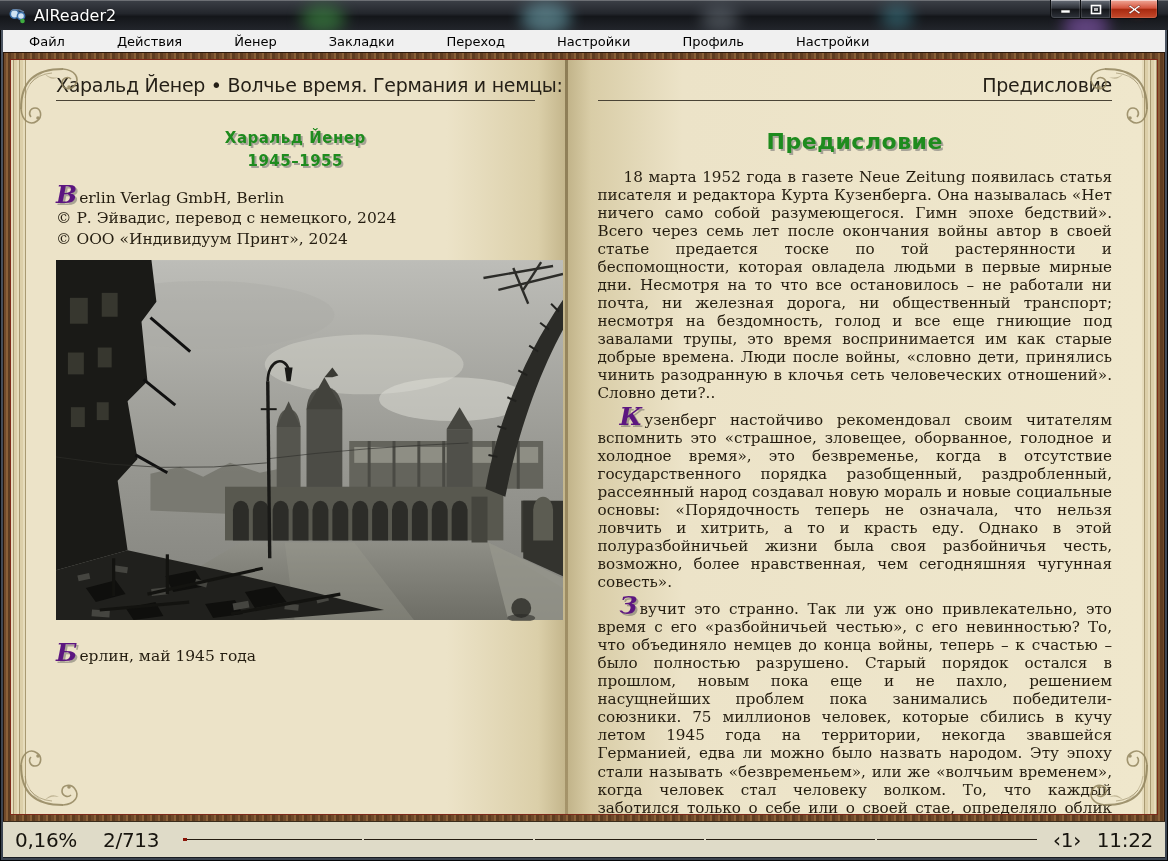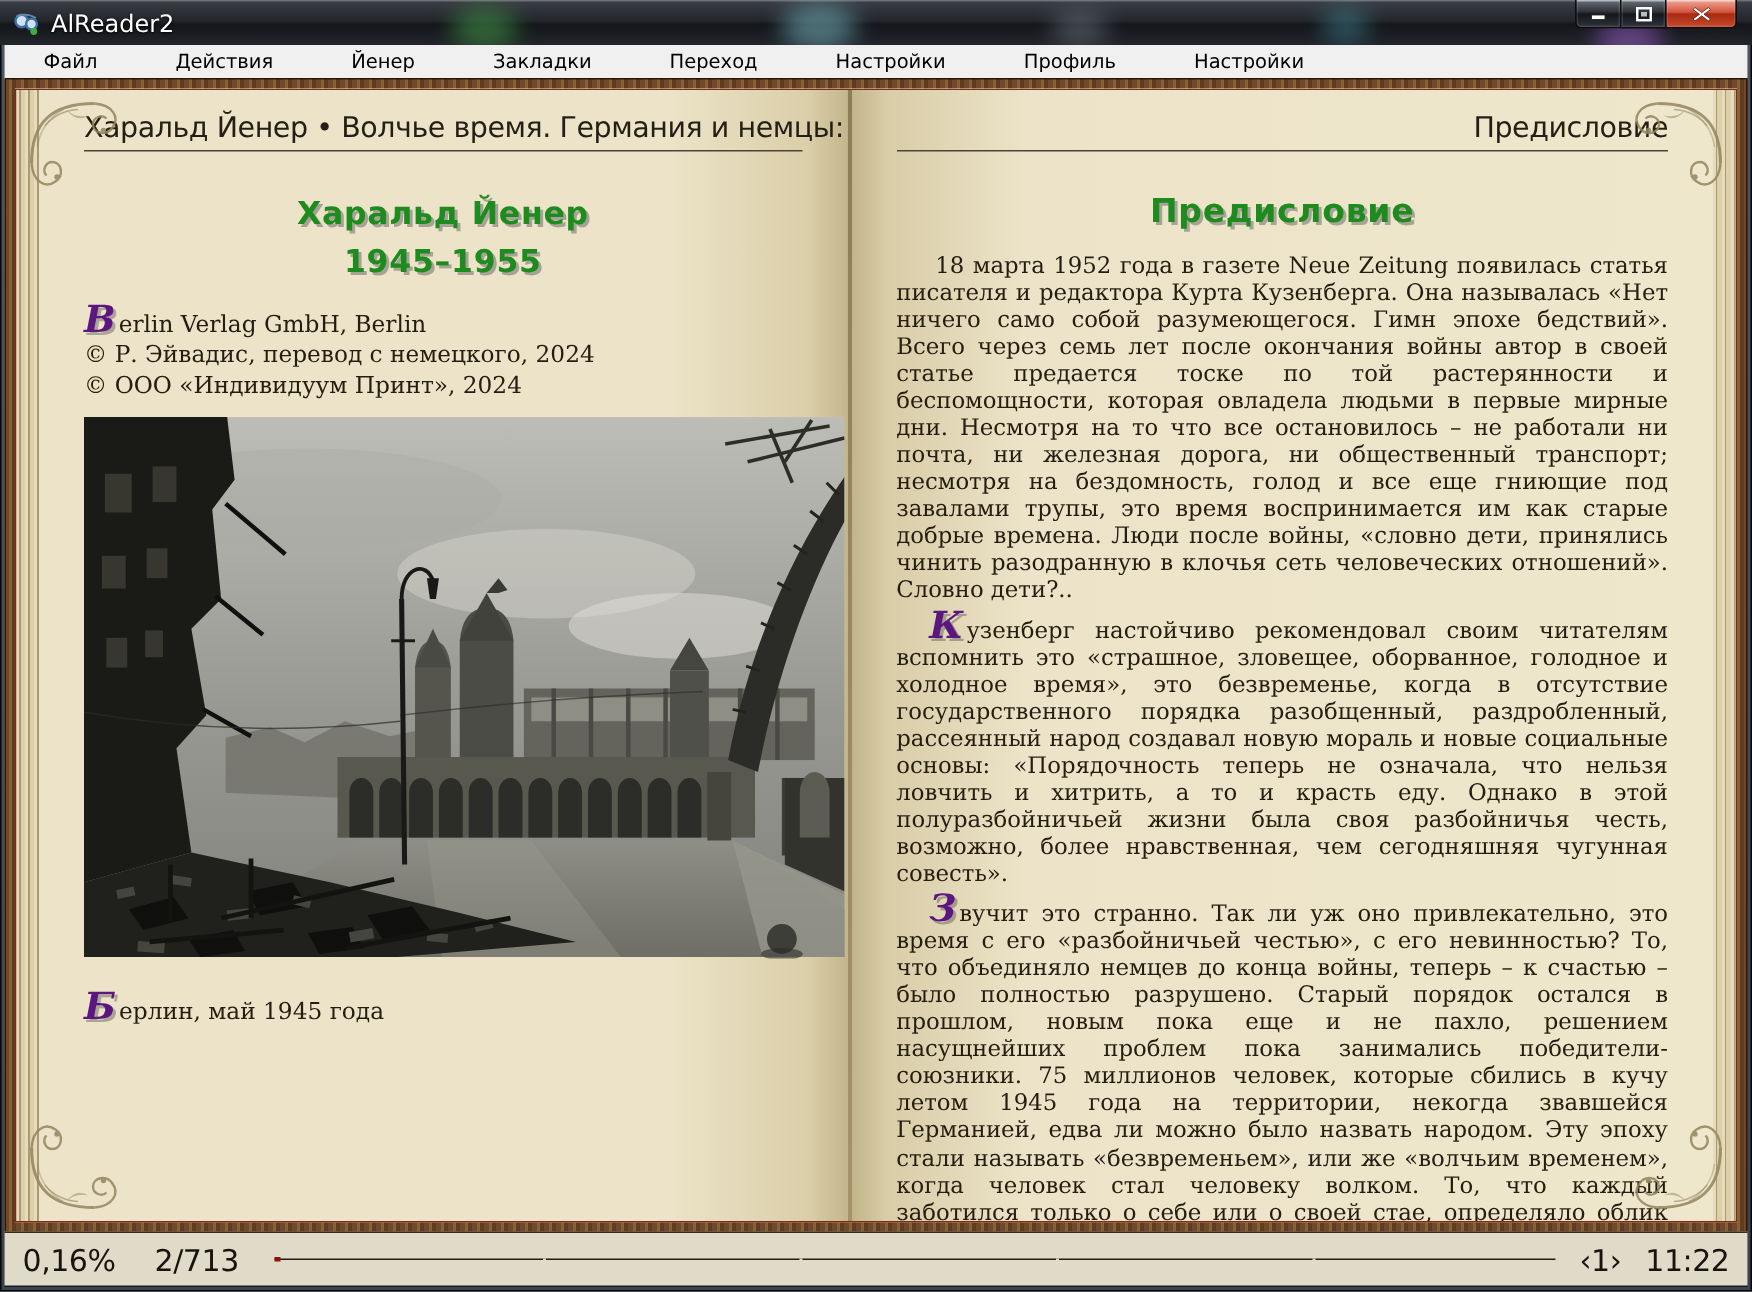--- a/index.html
+++ b/index.html
@@ -51,21 +51,21 @@
   .orn{position:absolute;width:74px;height:74px;opacity:.85;pointer-events:none;}
   .orn.tl{top:4px;left:5px;} .orn.bl{bottom:4px;left:5px;transform:scaleY(-1);}
   .orn.tr{top:4px;right:5px;transform:scaleX(-1);} .orn.br{bottom:4px;right:5px;transform:scale(-1,-1);}
 
   .page-pad{position:absolute;inset:0;padding:14px 30px 10px 30px;box-sizing:border-box;}
 
   .run-head{font-size:19px;color:#241f16;border-bottom:1px solid #4a4436;
             padding-bottom:4px;letter-spacing:-0.3px;white-space:nowrap;}
   .run-head.right{text-align:right;}
 
-  .green-title{margin-top:26px;text-align:center;font-weight:bold;font-size:21px;
+  .green-title{margin-top:26px;text-align:center;font-weight:bold;font-size:15px;
             line-height:1.5;color:#1e8b1e;letter-spacing:.5px;
             text-shadow:2px 2px 0 rgba(110,110,110,.55);}
   .green-head{margin-top:28px;margin-bottom:14px;text-align:center;font-weight:bold;font-size:22px;
             color:#1e8b1e;letter-spacing:.5px;text-shadow:2px 2px 0 rgba(110,110,110,.55);}
 
   .serif{font-family:"DejaVu Serif",serif;color:#241d10;}
   .copy-block{margin-top:16px;font-size:15.5px;line-height:1.32;}
   .copy-line{margin:0;}
   .copy-line.sp{margin-top:10px;}
   .dc{font-family:"DejaVu Serif",serif;font-weight:bold;font-style:italic;

